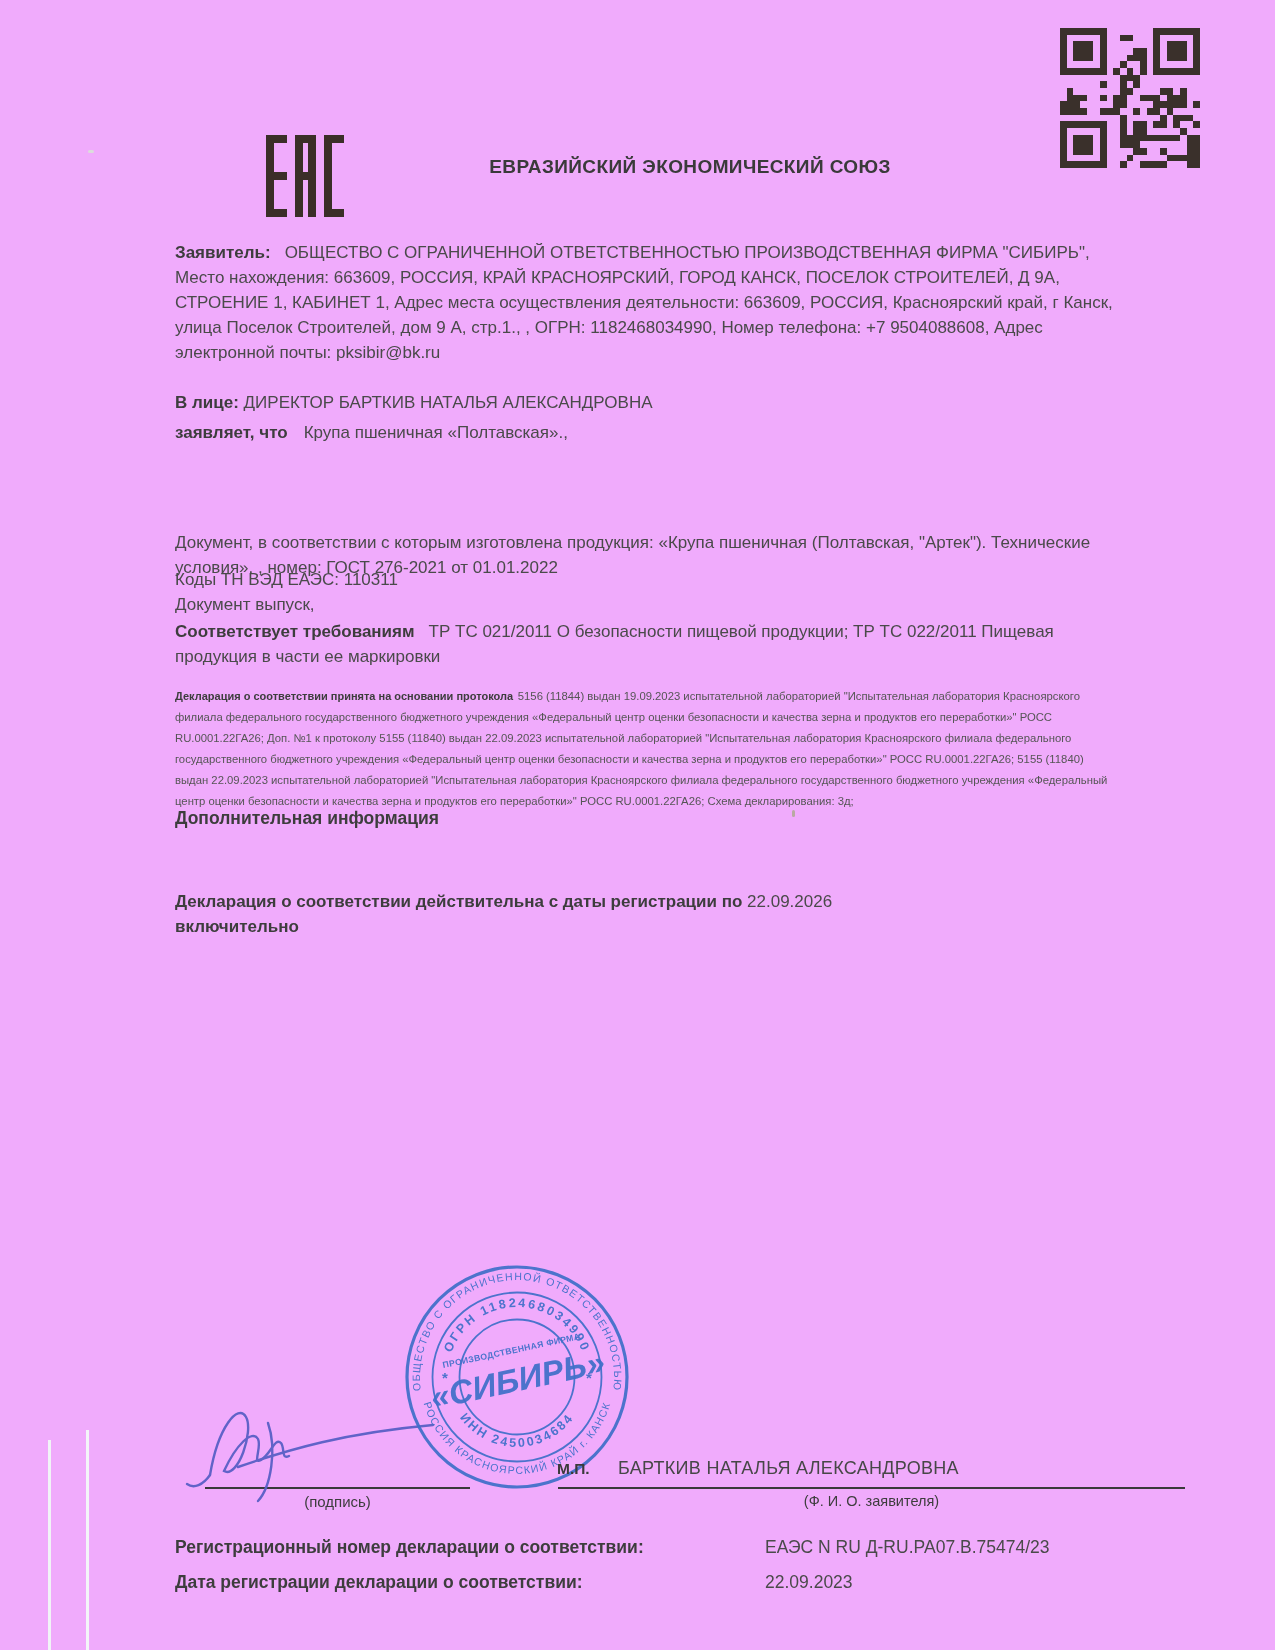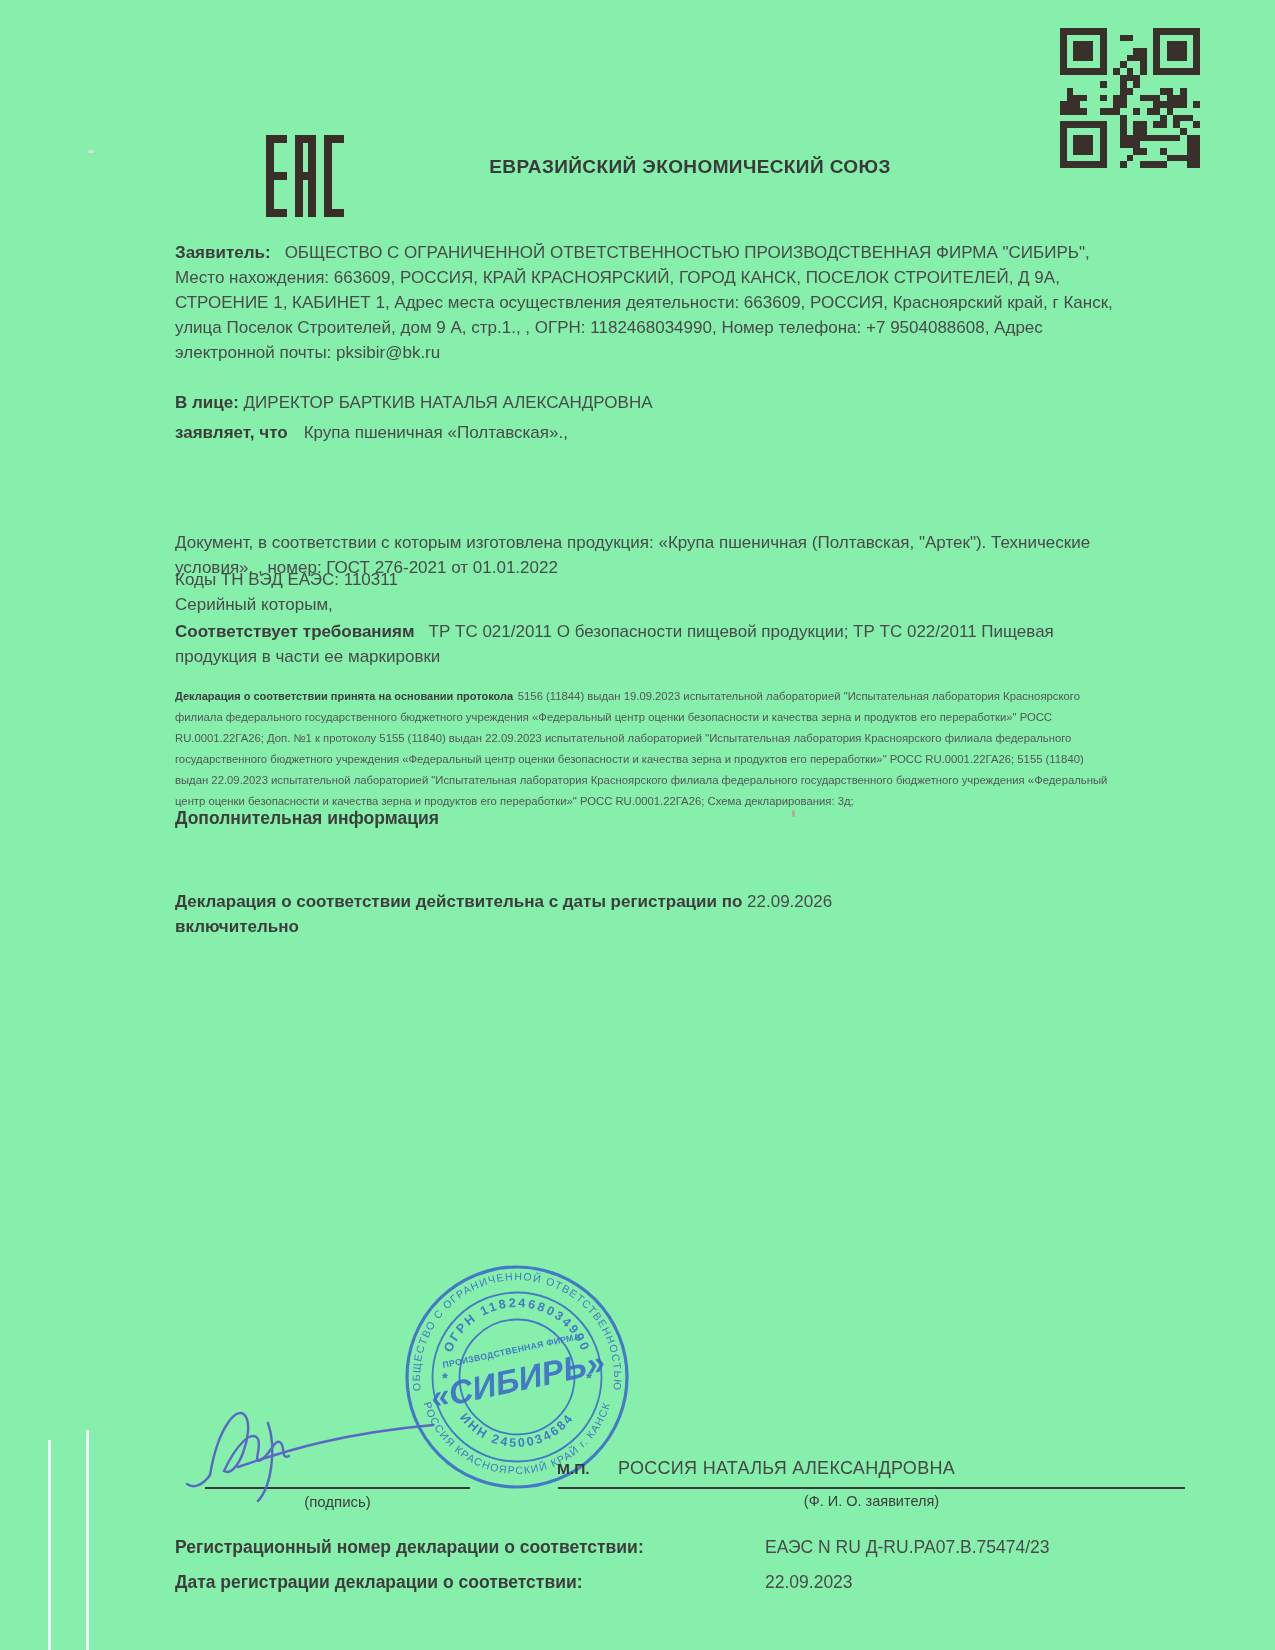--- a/index.html
+++ b/index.html
@@ -1,17 +1,17 @@
 <!DOCTYPE html>
 <html lang="ru"><head>
 <meta charset="utf-8">
 <style>
   html,body{margin:0;padding:0;background:#ffffff;}
   .page{
-    position:relative;width:1275px;height:1650px;background:#86efac;overflow:hidden;
+    position:relative;width:1275px;height:1650px;background:#f0abfc;overflow:hidden;
     font-family:"Liberation Sans",sans-serif;color:#474747;
   }
   .abs{position:absolute;}
   
   .title-wrap{left:280px;top:156px;width:820px;text-align:center;}
   .title-union{font-size:19px;font-weight:700;color:#3a3a3a;letter-spacing:.4px;}
   .title-doc{font-size:18px;font-weight:700;color:#3a3a3a;letter-spacing:.4px;margin-top:19px;}
   
   .para{left:175px;width:940px;font-size:17px;line-height:25px;color:#4a4a4a;}
   .para b{color:#3d3d3d;}
@@ -297,21 +297,21 @@
 
   <div class="abs para" style="top:530px;">
     <span>Документ, в соответствии с которым изготовлена продукция: «Крупа пшеничная (Полтавская, "Артек"). Технические условия». , номер: ГОСТ 276-2021 от 01.01.2022</span>
   </div>
 
   <div class="abs para" style="top:567px;">
     <span>Коды ТН ВЭД ЕАЭС: 110311</span>
   </div>
 
   <div class="abs para" style="top:592px;">
-    <span>Серийный которым,</span>
+    <span>Документ выпуск,</span>
   </div>
 
   <div class="abs para" style="top:619px;">
     <b class="gap-label">Соответствует требованиям</b><span>ТР ТС 021/2011 О безопасности пищевой продукции; ТР ТС 022/2011 Пищевая продукция в части ее маркировки</span>
   </div>
 
   <div class="abs para basis-para" style="top:686px;">
     <b class="basis-label">Декларация о соответствии принята на основании протокола</b>
     <span class="basis-small">5156 (11844) выдан 19.09.2023  испытательной лабораторией "Испытательная лаборатория Красноярского филиала федерального государственного бюджетного учреждения «Федеральный центр оценки безопасности и качества зерна и продуктов его переработки»" РОСС RU.0001.22ГА26; Доп. №1 к протоколу 5155 (11840) выдан 22.09.2023 испытательной лабораторией "Испытательная лаборатория Красноярского филиала федерального государственного бюджетного учреждения «Федеральный центр оценки безопасности и качества зерна и продуктов его переработки»" РОСС RU.0001.22ГА26; 5155 (11840) выдан 22.09.2023 испытательной лабораторией "Испытательная лаборатория Красноярского филиала федерального государственного бюджетного учреждения «Федеральный центр оценки безопасности и качества зерна и продуктов его переработки»" РОСС RU.0001.22ГА26; Схема декларирования: 3д;</span>
   </div>
@@ -370,21 +370,21 @@
         <text x="72" y="6" font-size="15" font-weight="bold" text-anchor="middle">*</text>
         <g transform="rotate(-12)">
           <text y="-24" font-size="8.6" font-weight="bold" letter-spacing="0.4" text-anchor="middle">ПРОИЗВОДСТВЕННАЯ ФИРМА</text>
           <text y="14" font-size="33" font-weight="bold" text-anchor="middle" font-style="italic">«СИБИРЬ»</text>
         </g>
       </g>
     </svg>
   </div>
 
   <div class="abs mp" style="left:557px;top:1460px;">М.П.</div>
-  <div class="abs fio-name" style="left:618px;top:1458px;">РОССИЯ НАТАЛЬЯ АЛЕКСАНДРОВНА</div>
+  <div class="abs fio-name" style="left:618px;top:1458px;">БАРТКИВ НАТАЛЬЯ АЛЕКСАНДРОВНА</div>
 
   <div class="abs caption" style="left:205px;top:1493px;width:265px;">(подпись)</div>
   <div class="abs caption" style="left:558px;top:1493px;width:627px;font-size:14.5px;">(Ф. И. О. заявителя)</div>
 
   <div class="abs f-row" style="top:1537px;">
     <span class="lbl">Регистрационный номер декларации о соответствии:</span>
     <span class="val">ЕАЭС N RU Д-RU.РА07.В.75474/23</span>
   </div>
   <div class="abs f-row" style="top:1572px;">
     <span class="lbl">Дата регистрации декларации о соответствии:</span>

